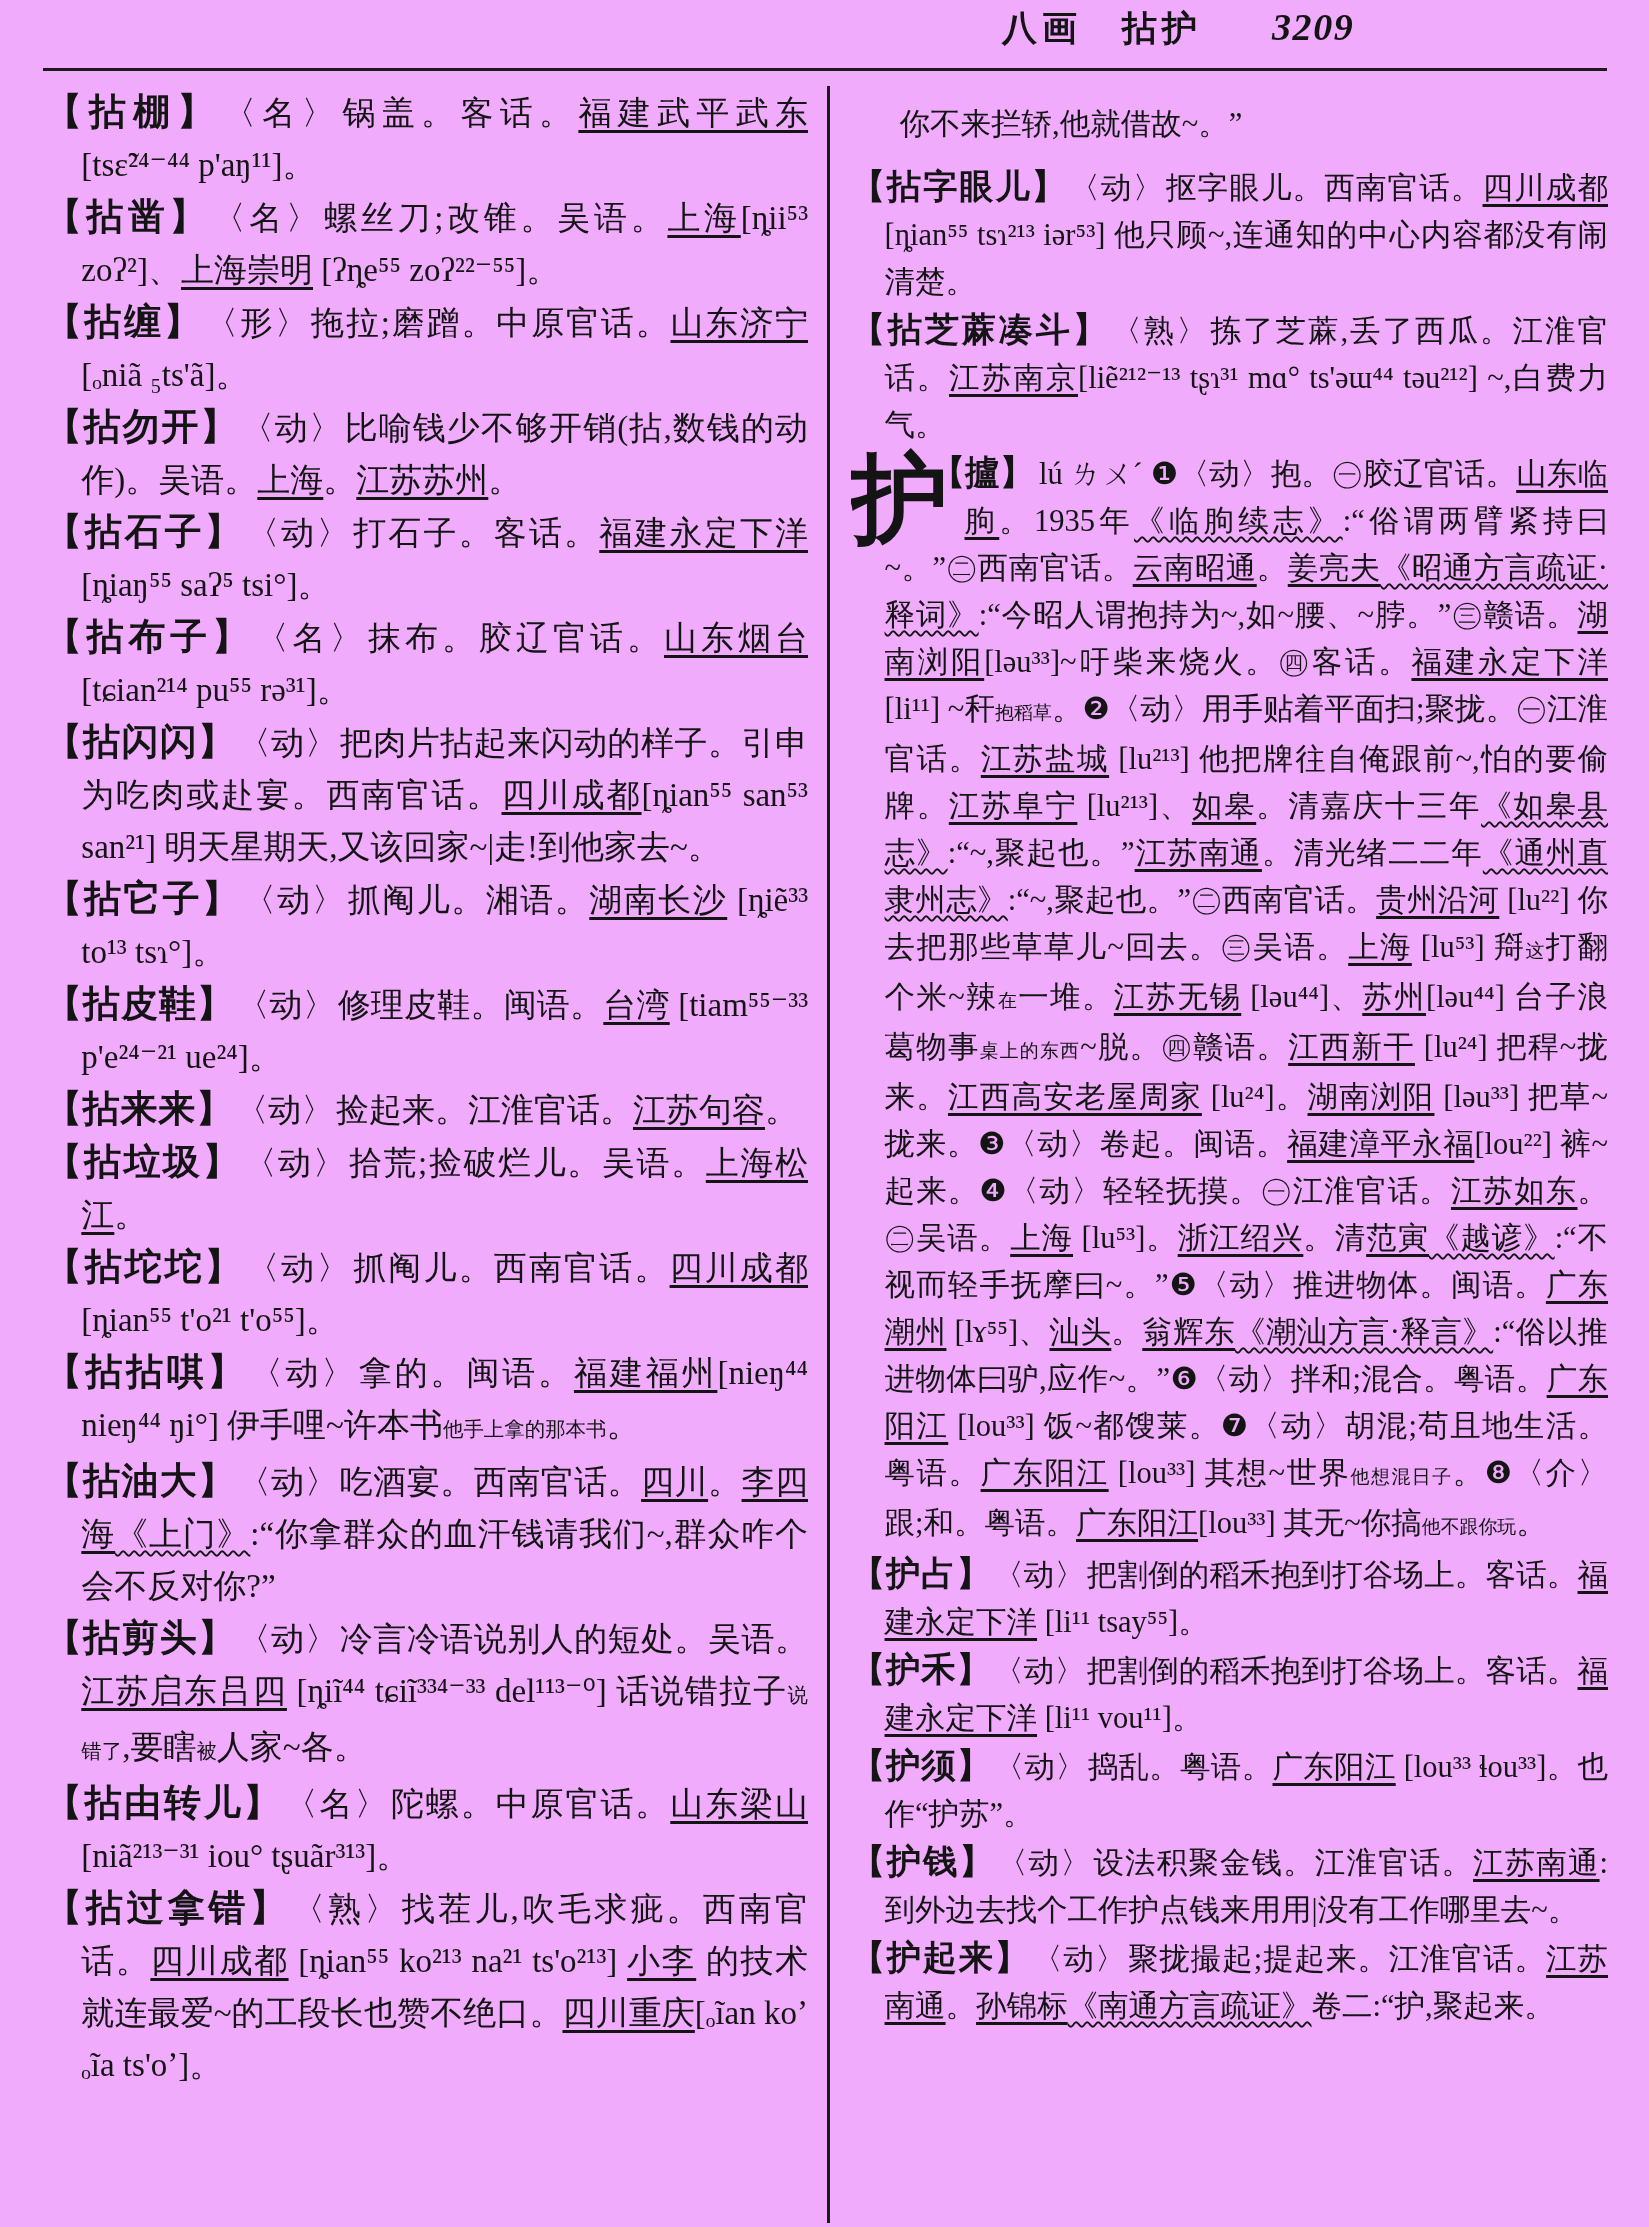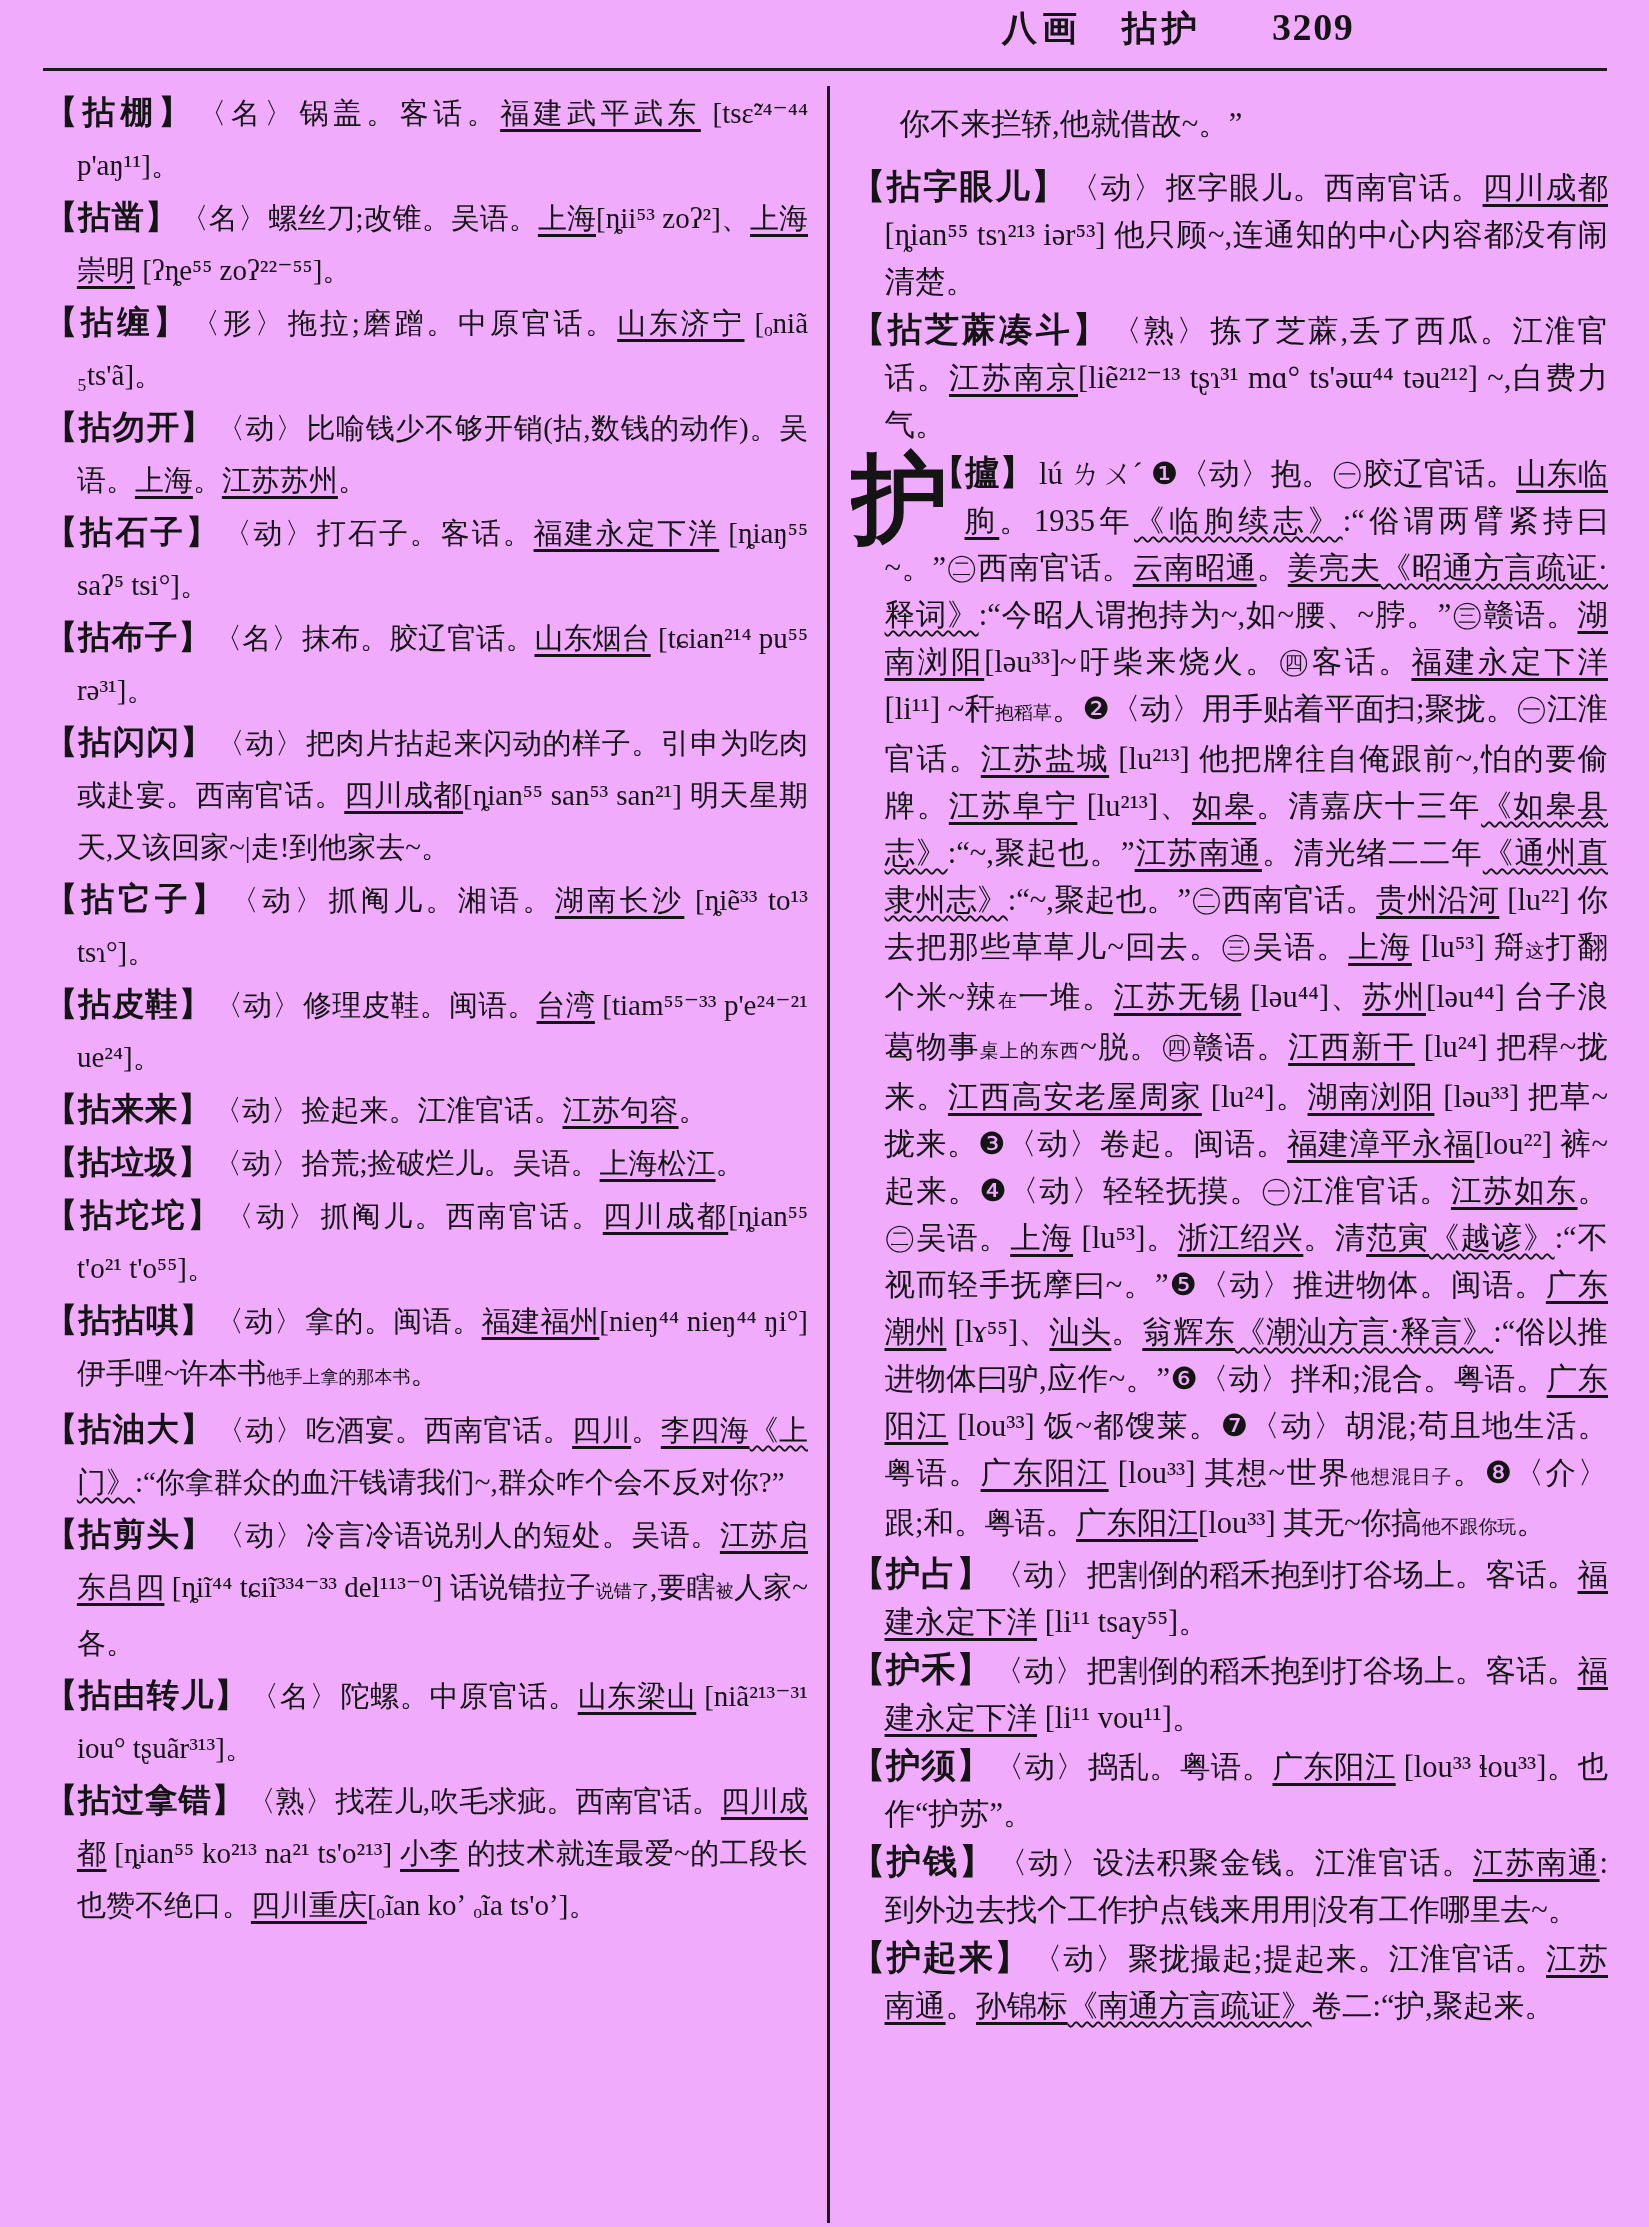--- a/index.html
+++ b/index.html
@@ -1,24 +1,24 @@
 <!DOCTYPE html>
 <html style="font-size:13.2px"><head>
 <meta charset="utf-8">
 <style>
   html,body{margin:0;padding:0;background:#e9e9e5;}
   .page{position:relative;width:1650px;height:2227px;background:#f0abfc;color:#141414;
         font-family:"Liberation Serif","DejaVu Sans",serif;overflow:hidden;}
   .pagehead{position:absolute;top:5px;left:1002px;display:flex;align-items:baseline;font-size:35px;font-weight:bold;letter-spacing:5px;}
   .pagehead .words{margin-left:40px;}
-  .pagehead .pageno{margin-left:70px;letter-spacing:1.6px;font-size:38px;}
+  .pagehead .pageno{margin-left:70px;font-style:italic;letter-spacing:1.6px;font-size:38px;}
   .toprule{position:absolute;left:43px;top:68px;width:1564px;height:3.3px;background:#1b1b1b;}
   .divider{position:absolute;left:827px;top:86px;height:2137px;width:2.5px;background:#1b1b1b;}
   .col{position:absolute;top:86px;height:2138px;overflow:hidden;text-align:justify;}
-  .col.left{left:45px;width:763px;font-size:29px;line-height:52px;}
+  .col.left{left:45px;width:763px;font-size:33px;line-height:52px;}
   .col.right{left:851px;width:757px;font-size:30.5px;line-height:47px;}
   p.entry{margin:0;padding-left:1.1em;text-indent:-1.1em;}
   p.carry{margin:15px;padding-left:1.1em;}
   .head{font-weight:bold;font-size:1.12em;letter-spacing:0.8px;}
   .pos{padding:0 1.6px;}
   .u{text-decoration:underline;text-decoration-thickness:2.5px;text-underline-offset:5.8px;}
   .w{text-decoration:underline wavy;text-decoration-thickness:1.6px;text-underline-offset:5px;}
   .s{font-size:0.62em;}
   .bigchar{float:left;font-size:97px;line-height:87px;font-weight:bold;margin:6.6px 16.5px 0 0;}
   .variant{font-weight:bold;font-size:1.12em;}

